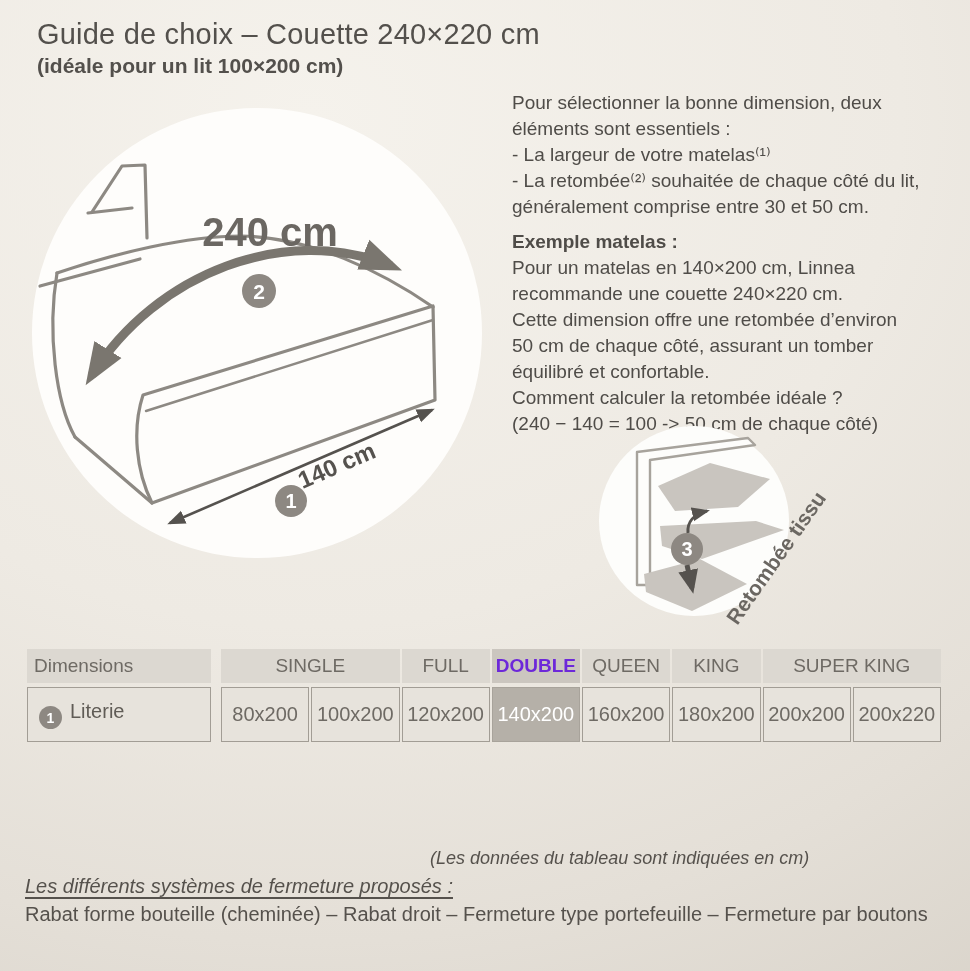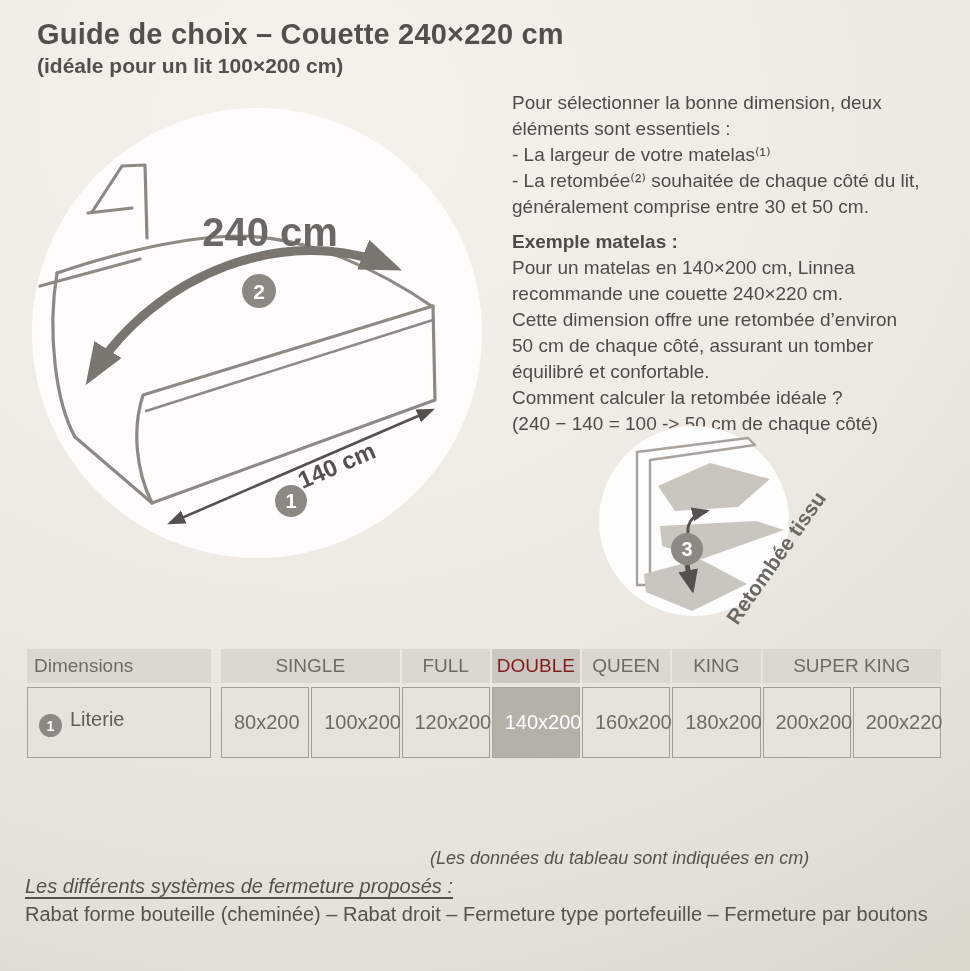--- a/index.html
+++ b/index.html
@@ -3,36 +3,36 @@
 <meta charset="utf-8">
 <style>
   html,body{margin:0;padding:0;}
   body{
     width:970px;height:971px;position:relative;overflow:hidden;
     background:radial-gradient(145% 125% at 32% 12%, #f5f2ec 0%, #eeeae3 42%, #e4dfd7 68%, #d3cdc3 100%);
     font-family:"Liberation Sans","DejaVu Sans",sans-serif;
     color:#4f4c48;
   }
   .abs{position:absolute;}
-  .page-title{left:37px;top:18px;font-size:29px;font-weight:bold;color:#53504c;letter-spacing:.2px;}
+  .page-title{left:37px;top:18px;font-size:29px;font-weight:normal;color:#53504c;letter-spacing:.2px;}
   .page-subtitle{left:37px;top:54px;font-size:21px;font-weight:bold;color:#53504c;}
   .textcol{left:512px;top:90px;width:470px;font-size:19px;line-height:26px;color:#4f4c48;}
   .pre{white-space:pre-line;}
   .example{margin-top:9px;}
   .example-heading{font-weight:bold;}
   svg text{font-family:"Liberation Sans","DejaVu Sans",sans-serif;}
   
   .size-table{left:25px;top:645px;width:918px;border-collapse:separate;border-spacing:2px 4px;table-layout:fixed;}
   .size-table th{background:#dcd8d1;height:34px;font-size:19px;font-weight:normal;color:#6e6a64;padding:0;}
   .size-table th.corner{text-align:left;padding-left:7px;}
-  .size-table th.hl{background:#cbc6bf;font-weight:normal;color:#7f1d1d;margin-top:8px;}
+  .size-table th.hl{background:#cbc6bf;font-weight:bold;color:#6d28d9;margin-top:8px;}
   .size-table col.sp{width:6px;}
   .size-table col.lab{width:184px;}
   .size-table td.sp,.size-table th.sp{background:transparent;border:none;padding:0;}
-  .size-table td{background:#e7e3dc;border:1.5px solid #a29d95;height:45px;text-align:center;font-size:20px;color:#6e6a64;padding:12px;}
+  .size-table td{background:#e7e3dc;border:1.5px solid #a29d95;height:45px;text-align:center;font-size:20px;color:#6e6a64;padding:4px;}
   .size-table td.lab{text-align:left;padding-left:11px;color:#605c56;}
   .size-table td.hl{background:#b5b0a8;color:#ffffff;border-color:#a8a39b;}
   .size-table tr.b td.hl{font-weight:bold;}
   .num{display:inline-flex;width:23px;height:23px;border-radius:50%;background:#8d8882;color:#fff;
        font-size:14px;font-weight:bold;align-items:center;justify-content:center;margin-right:8px;vertical-align:-5px;}
   .table-note{left:430px;top:848px;width:512px;text-align:left;font-style:italic;font-size:18px;color:#55514c;}
   .closures-heading{left:25px;top:875px;font-size:20px;color:#55514c;text-decoration:underline;text-underline-offset:4px;font-style:italic;}
   .closures-options{left:25px;top:903px;width:945px;font-size:20px;color:#55514c;white-space:nowrap;}
 </style>
 </head>

